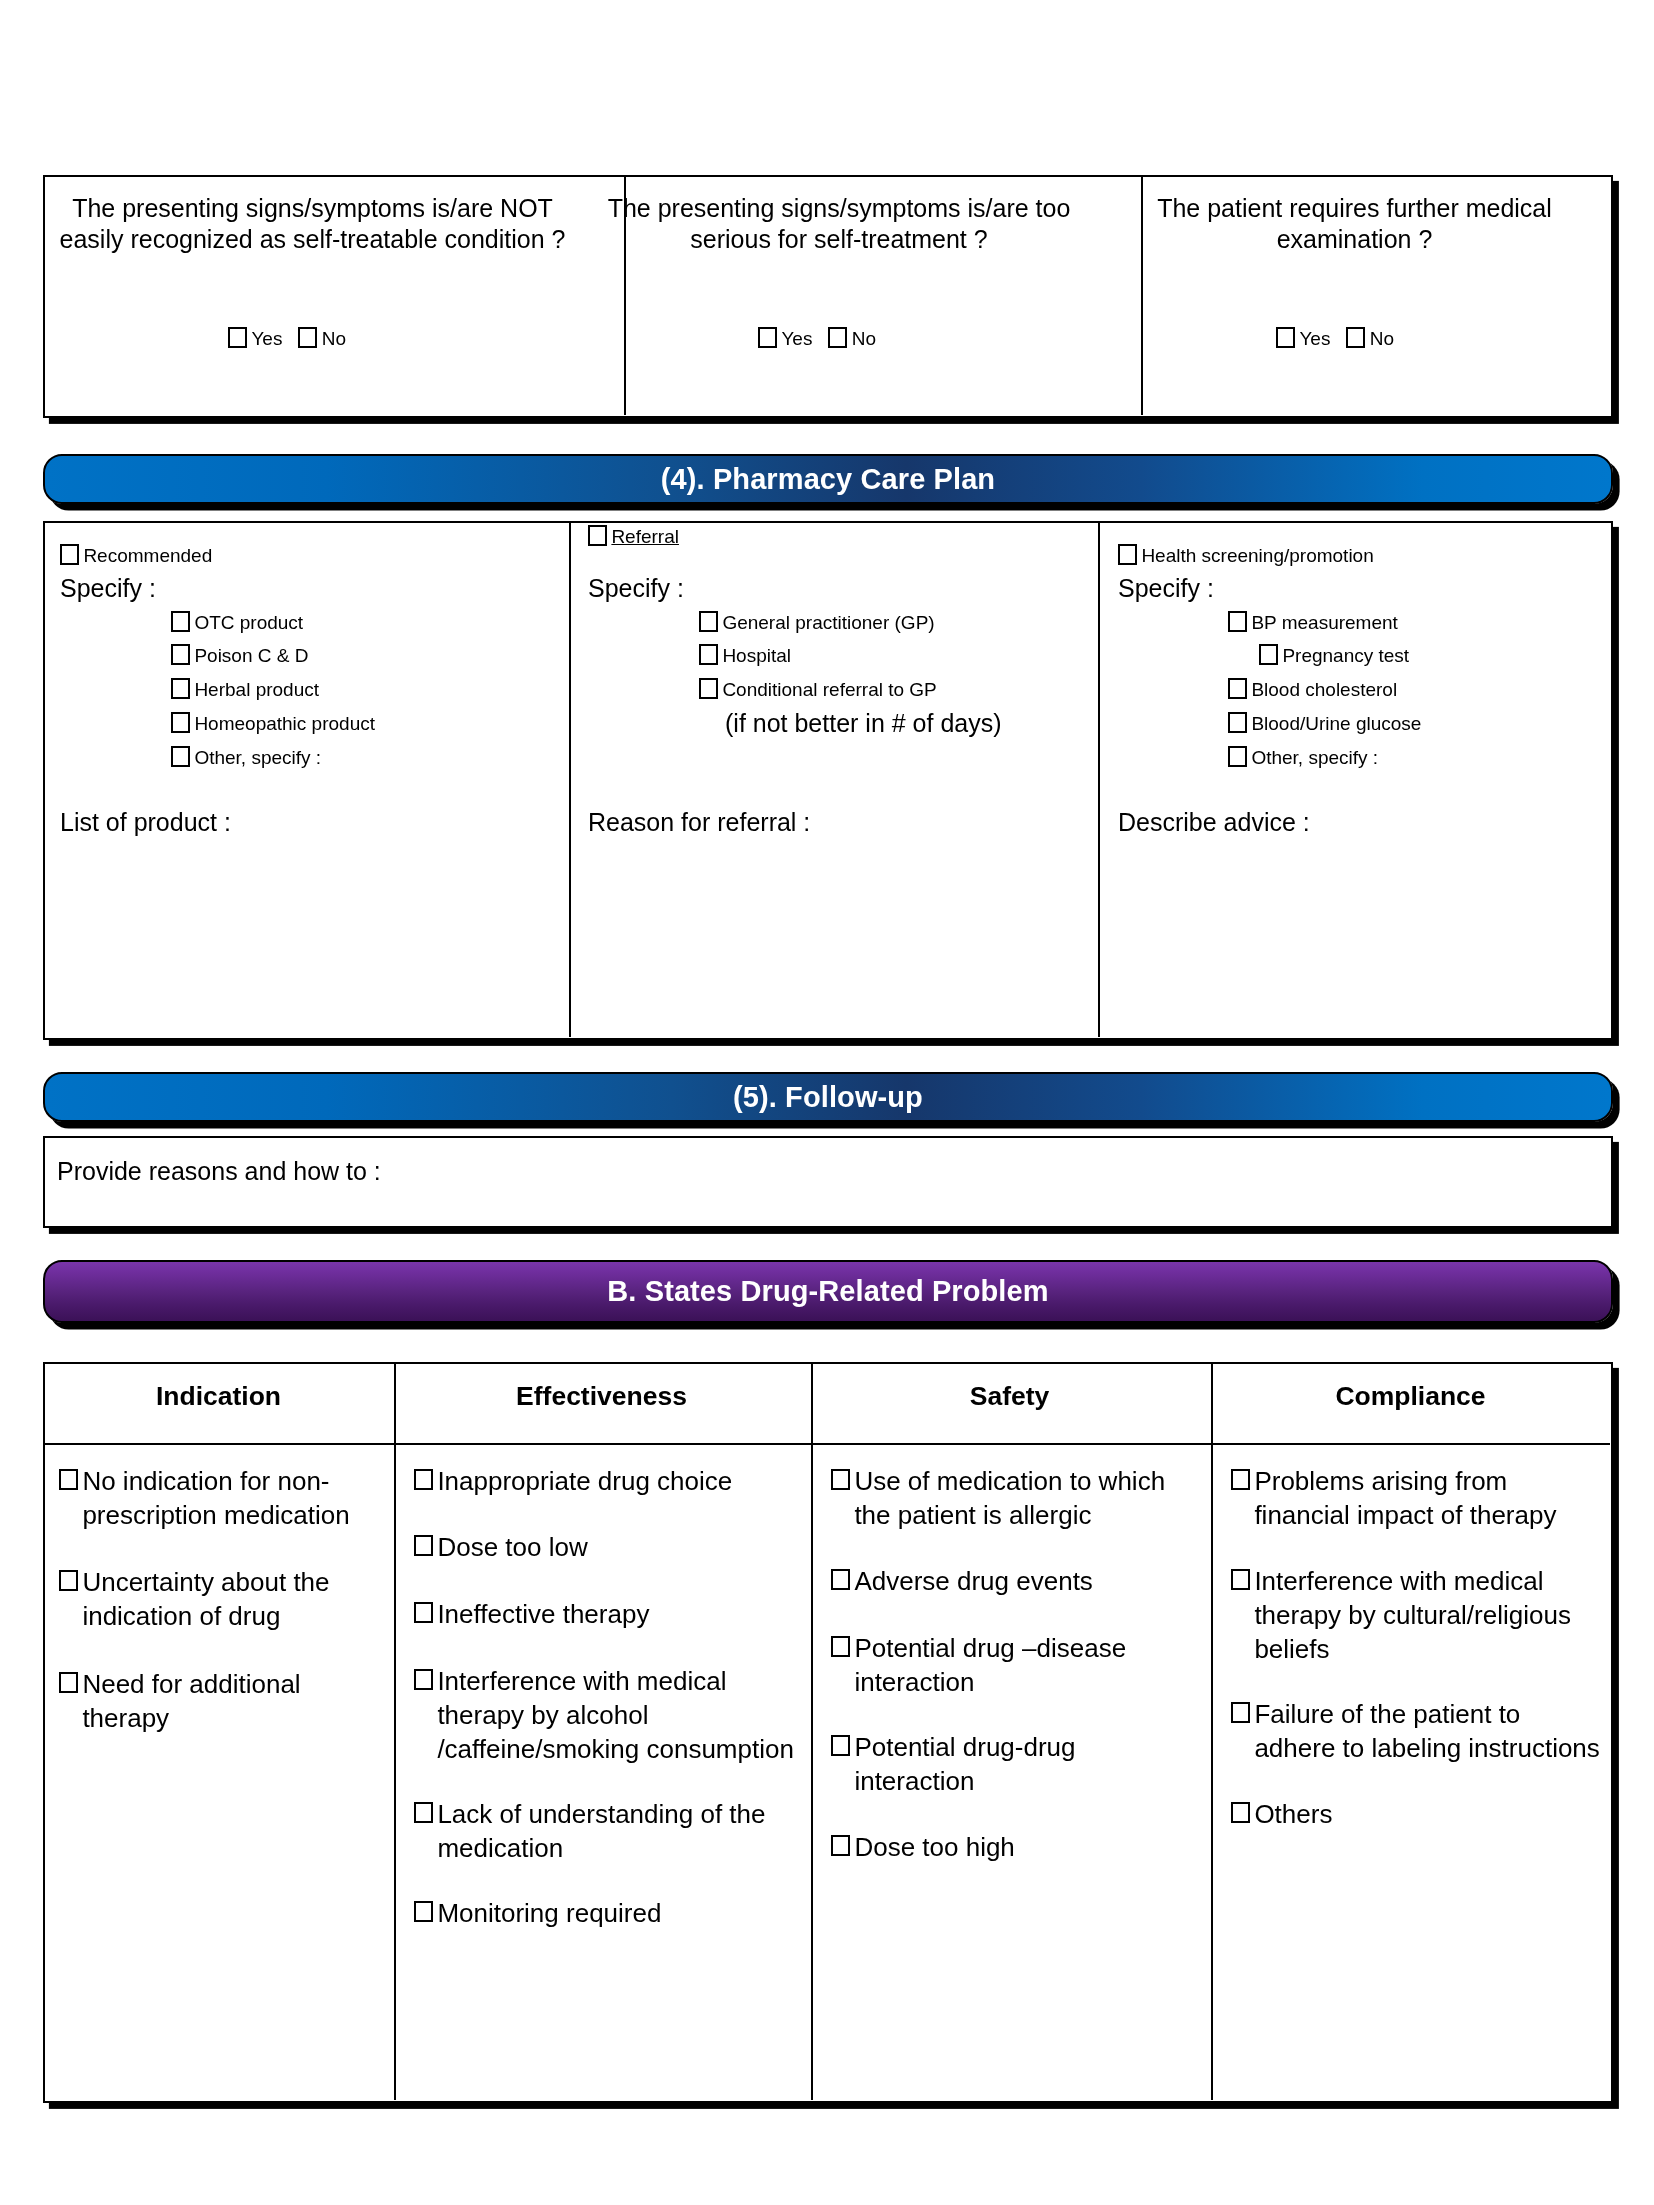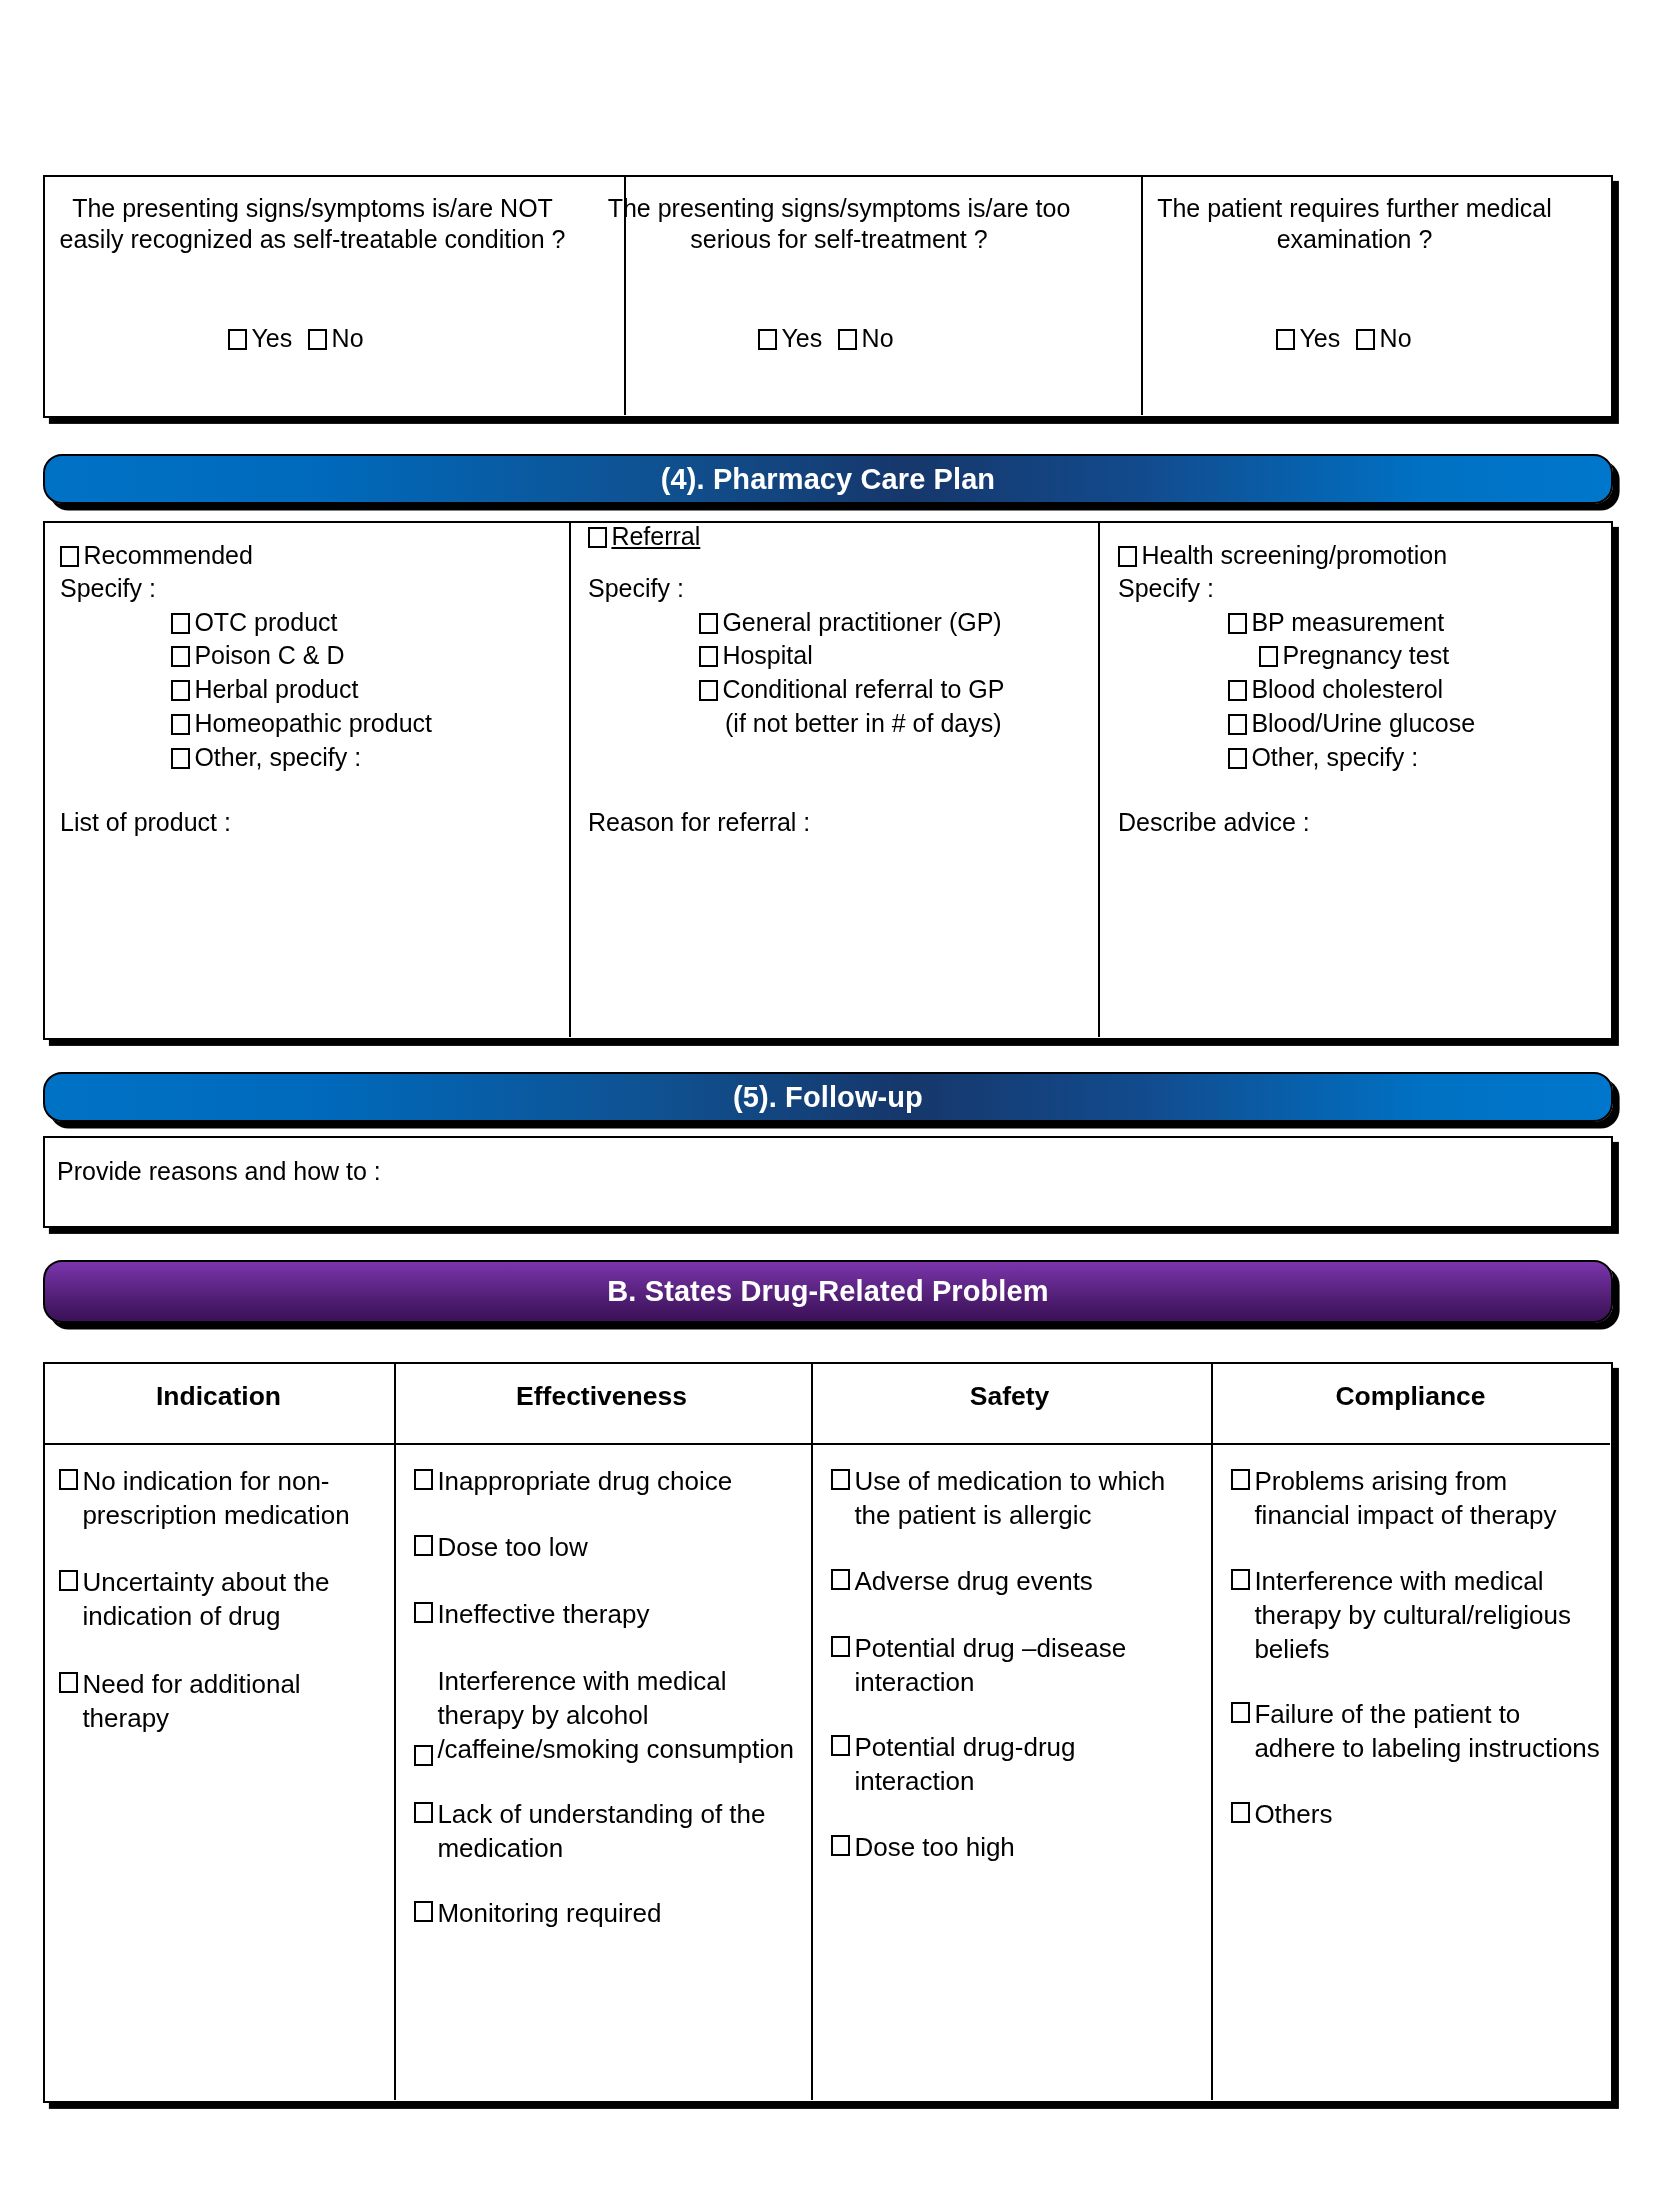--- a/index.html
+++ b/index.html
@@ -107,21 +107,21 @@
     width: 19px;
     height: 20.6px;
     border: 2.2px solid #000000;
     box-sizing: border-box;
     vertical-align: -2.9px;
     background: #ffffff;
     margin-right: 4.4px;
   }
   .cbrow {
     position: absolute;
-    font-size: 25px;
+    font-size: 19px;
     line-height: 29px;
   }
   .cbrow .lbl { white-space: pre-wrap; }
 
   .cb-inline {
     display: inline-flex;
     align-items: flex-start;
   }
   .cb-inline .cb { flex: 0 0 auto; margin-top: 2.9px; }
 
@@ -271,21 +271,21 @@
       <span class="lbl">Inappropriate drug choice</span>
   </div>
   <div class="wrapitem cb-inline" style="left:414px; top:1530px; width:397px;">
     <span class="cb"></span>
       <span class="lbl">Dose too low</span>
   </div>
   <div class="wrapitem cb-inline" style="left:414px; top:1597px; width:397px;">
     <span class="cb"></span>
       <span class="lbl">Ineffective therapy</span>
   </div>
-  <div class="wrapitem cb-inline" style="left:414px; top:1664px; width:397px;align-items:flex-end;">
+  <div class="wrapitem cb-inline" style="left:414px; top:1664px; width:397px;">
     <span class="cb"></span>
       <span class="lbl">Interference with medical therapy by alcohol /caffeine/smoking consumption</span>
   </div>
   <div class="wrapitem cb-inline" style="left:414px; top:1797px; width:397px;">
     <span class="cb"></span>
       <span class="lbl">Lack of understanding of the     medication</span>
   </div>
   <div class="wrapitem cb-inline" style="left:414px; top:1896px; width:397px;">
     <span class="cb"></span>
       <span class="lbl">Monitoring required</span>

